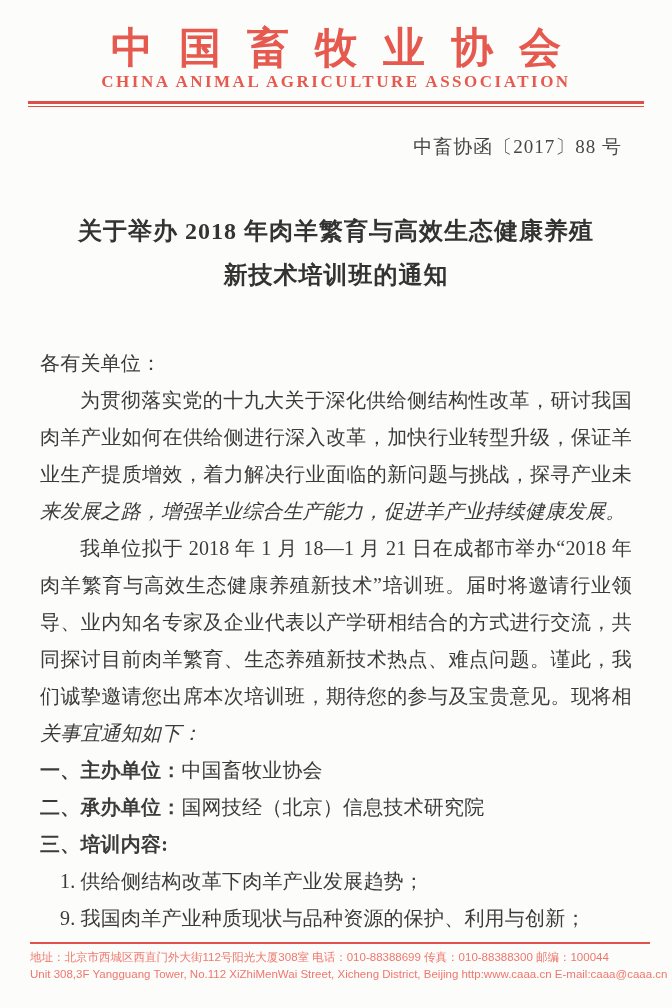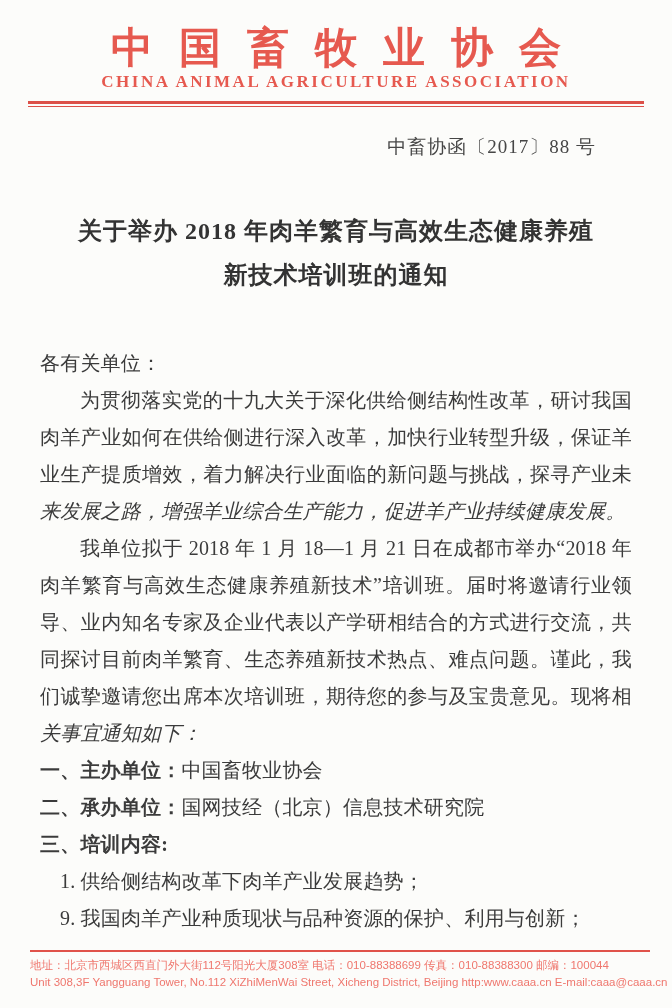--- a/index.html
+++ b/index.html
@@ -39,21 +39,21 @@
   }
   .rule {
     margin: 9px 28px 0 28px;
     border-top: 3px solid #dc5048;
     border-bottom: 1px solid #dc5048;
     height: 2px;
   }
   .doc-number {
     margin-top: 28px;
     text-align: right;
-    padding-right: 76px;
+    padding-right: 50px;
     font-size: 19px;
     color: #464646;
     letter-spacing: 1px;
     line-height: 24px;
   }
   
   .title {
     margin-top: 50px;
     text-align: center;
     font-size: 24px;
@@ -79,21 +79,21 @@
   }
   .para .line.first { text-indent: 2em; }
   .para .line.last  { text-align-last: left; font-style: italic; }
   .sec-line .sec-label { font-weight: bold; }
   .list-line { padding-left: 1em; }
   
   .footer {
     position: absolute;
     left: 30px;
     right: 22px;
-    bottom: 18px;
+    bottom: 26px;
     border-top: 2px solid #e0524a;
     padding-top: 5px;
     color: #ef776e;
     font-family: "Liberation Sans", "DejaVu Sans", sans-serif;
   }
   .footer .f-line1 {
     font-size: 11.5px;
     line-height: 17px;
     white-space: nowrap;
   }

